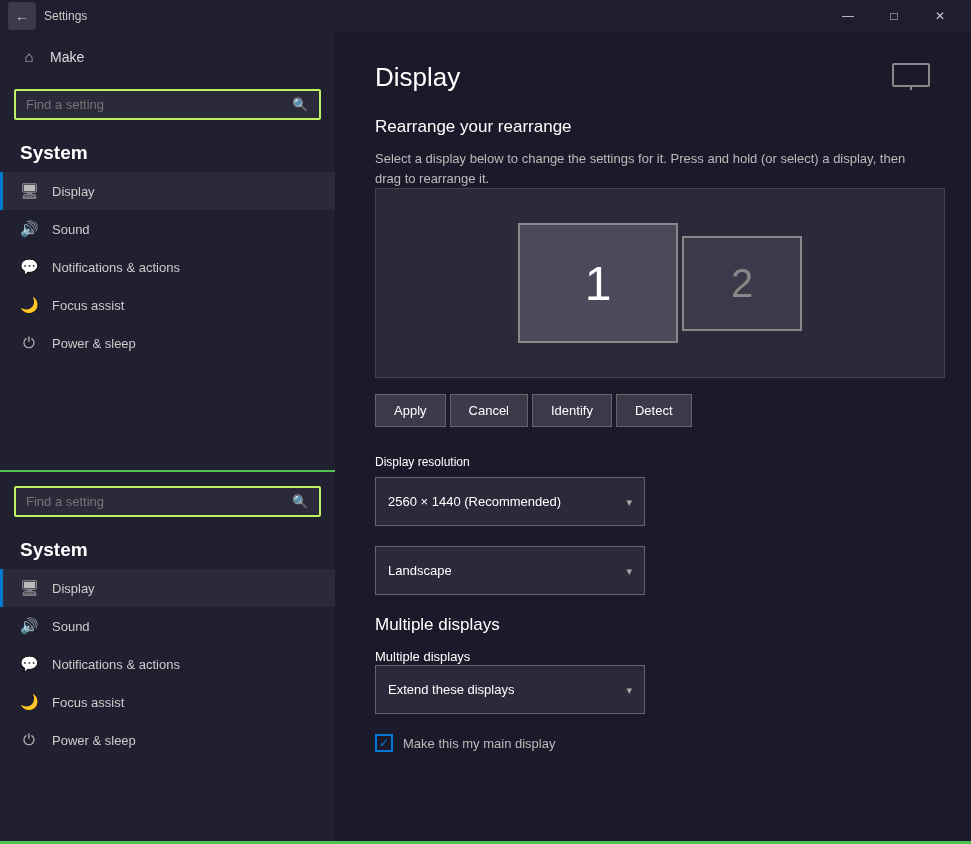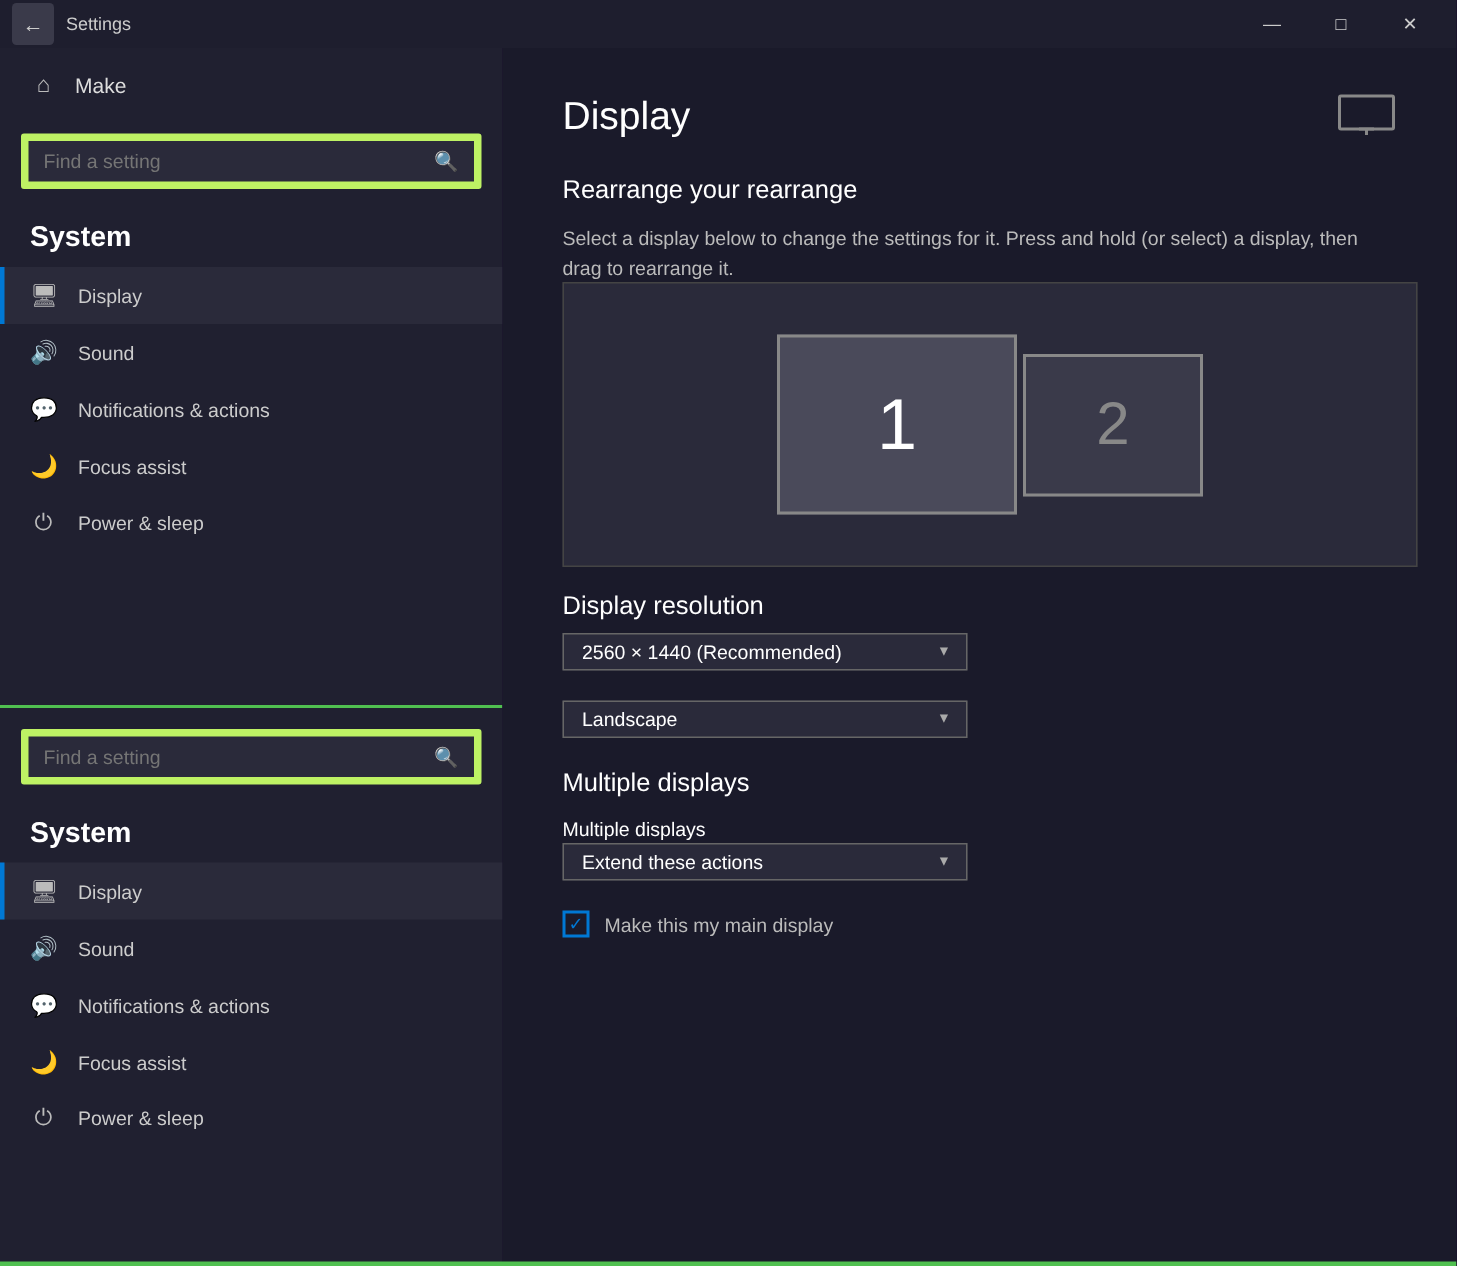--- a/index.html
+++ b/index.html
@@ -97,21 +97,21 @@
       color: #ddd;
       font-size: 14px;
       cursor: pointer;
     }
 
     .search-box {
       margin: 8px 14px;
       display: flex;
       align-items: center;
       background: #2a2a3a;
-      border: 5px solid #bef264;
+      border: 2px solid #bef264;
       border-radius: 2px;
       padding: 6px 10px;
       gap: 8px;
     }
     .search-box input {
       background: transparent;
       border: none;
       outline: none;
       color: #aaa;
       font-size: 13px;
@@ -247,35 +247,35 @@
       border: 1px solid #666;
       color: #fff;
       font-size: 13px;
       cursor: pointer;
       font-family: 'Segoe UI', sans-serif;
     }
 
     
     .form-label {
       color: #fff;
-      font-size: 17px;
+      font-size: 12px;
       margin-bottom: 8px;
       display: block;
     }
     .form-select {
       width: 270px;
-      padding: 4px 12px;
+      padding: 16px 12px;
       background: #2a2a3a;
       border: 1px solid #666;
       color: #fff;
       font-size: 13px;
       margin-bottom: 20px;
       cursor: pointer;
       display: flex;
-      align-items: flex-start;
+      align-items: flex-end;
       justify-content: space-between;
       font-family: 'Segoe UI', sans-serif;
     }
     .select-arrow { color: #aaa; font-size: 11px; }
 
     .multiple-displays-heading {
       color: #fff;
       font-size: 17px;
       font-weight: 400;
       margin-bottom: 12px;
@@ -435,39 +435,45 @@
       <div class="display-area">
         <div class="monitor-box-1">
           <span>1</span>
         </div>
         <div class="monitor-box-2">
           <span>2</span>
         </div>
       </div>
 
       
+      <div class="action-buttons">
+        <button class="action-btn">Apply</button>
+        <button class="action-btn">Cancel</button>
+        <button class="action-btn">Identify</button>
+        <button class="action-btn">Detect</button>
+      </div>
 
       
       <label class="form-label">Display resolution</label>
       <div class="form-select">
         <span>2560 × 1440 (Recommended)</span>
         <span class="select-arrow">▾</span>
       </div>
 
       
       <div class="form-select">
         <span>Landscape</span>
         <span class="select-arrow">▾</span>
       </div>
 
       
       <h2 class="multiple-displays-heading">Multiple displays</h2>
       <label class="multiple-label">Multiple displays</label>
       <div class="form-select">
-        <span>Extend these actions</span>
+        <span>Extend these displays</span>
         <span class="select-arrow">▾</span>
       </div>
 
       
       <div class="checkbox-row">
         <div class="checkbox-custom">✓</div>
         <span>Make this my main display</span>
       </div>
 
     </div>

